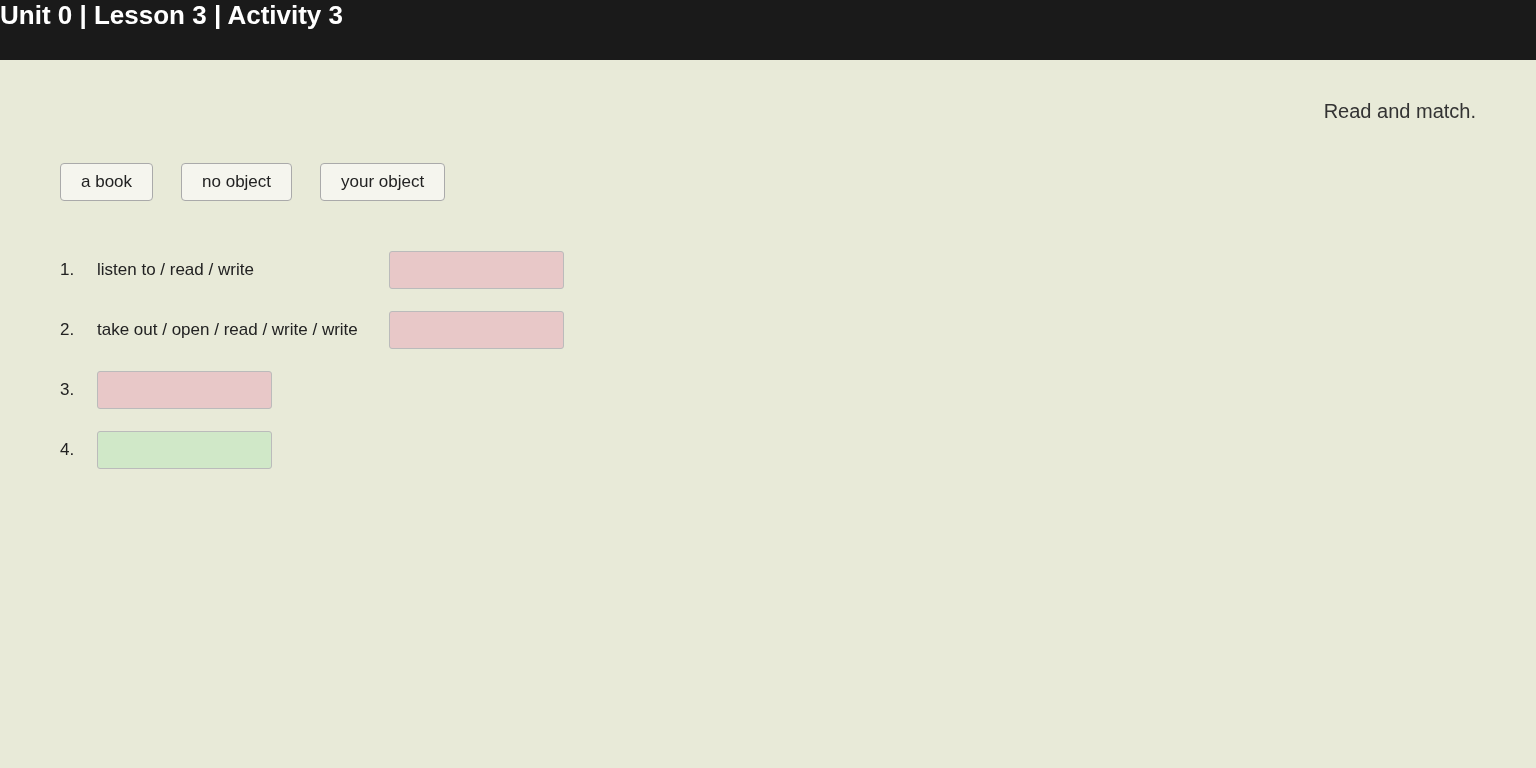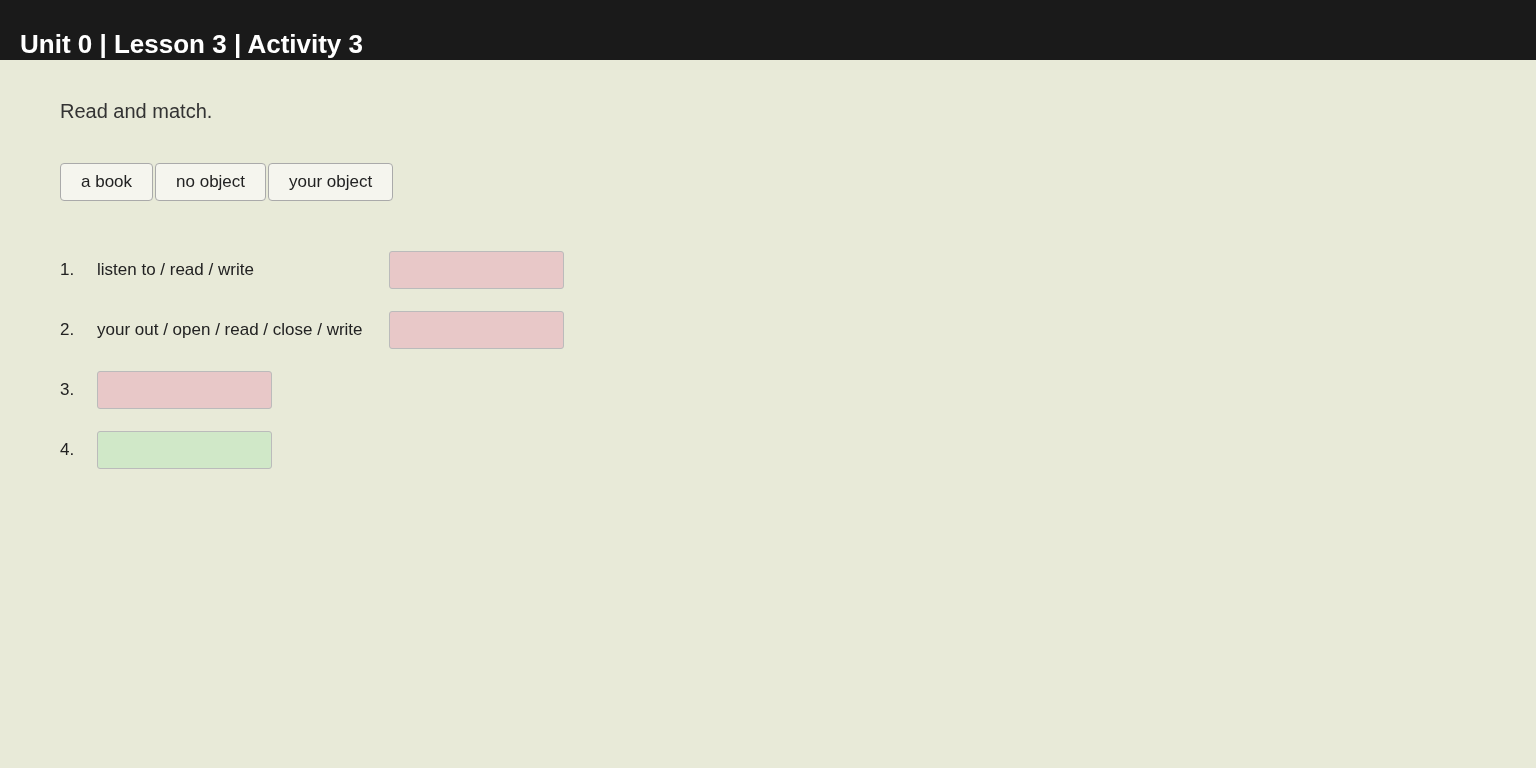--- a/index.html
+++ b/index.html
@@ -14,44 +14,44 @@
       background-color: #e8ead8;
       font-family: Arial, sans-serif;
       overflow: hidden;
     }
 
     .header {
       background-color: #1a1a1a;
       width: 100%;
       height: 60px;
       display: flex;
-      align-items: flex-end;
-      padding-left: 20px;
+      align-items: flex-start;
     }
 
     .header-title {
       color: #ffffff;
       font-size: 26px;
       font-weight: bold;
     }
 
     .main-content {
       padding: 40px 60px;
     }
 
     .instruction-label {
       font-size: 20px;
       color: #333;
       margin-bottom: 40px;
       font-weight: normal;
+      text-align: right;
     }
 
     .word-bank {
       display: flex;
-      gap: 2px;
+      gap: 28px;
       margin-bottom: 50px;
       flex-wrap: wrap;
     }
 
     .word-card {
       border: 1.5px solid #aaa;
       border-radius: 4px;
       padding: 8px 20px;
       background-color: #f5f5ee;
       font-size: 17px;
@@ -117,21 +117,21 @@
 
   <div class="match-items">
 
   <div class="match-row">
         <span class="match-number">1.</span>
         <span class="match-text">listen to / read / write</span>
         <div class="match-answer-box pinkish"></div>
       </div>
       <div class="match-row">
         <span class="match-number">2.</span>
-        <span class="match-text">your out / open / read / close / write</span>
+        <span class="match-text">take out / open / read / write / write</span>
         <div class="match-answer-box pinkish"></div>
       </div>
       <div class="match-row">
         <span class="match-number">3.</span>
         <div class="match-answer-box pinkish"></div>
       </div>
       <div class="match-row">
         <span class="match-number">4.</span>
         <div class="match-answer-box greenish"></div>
       </div>

